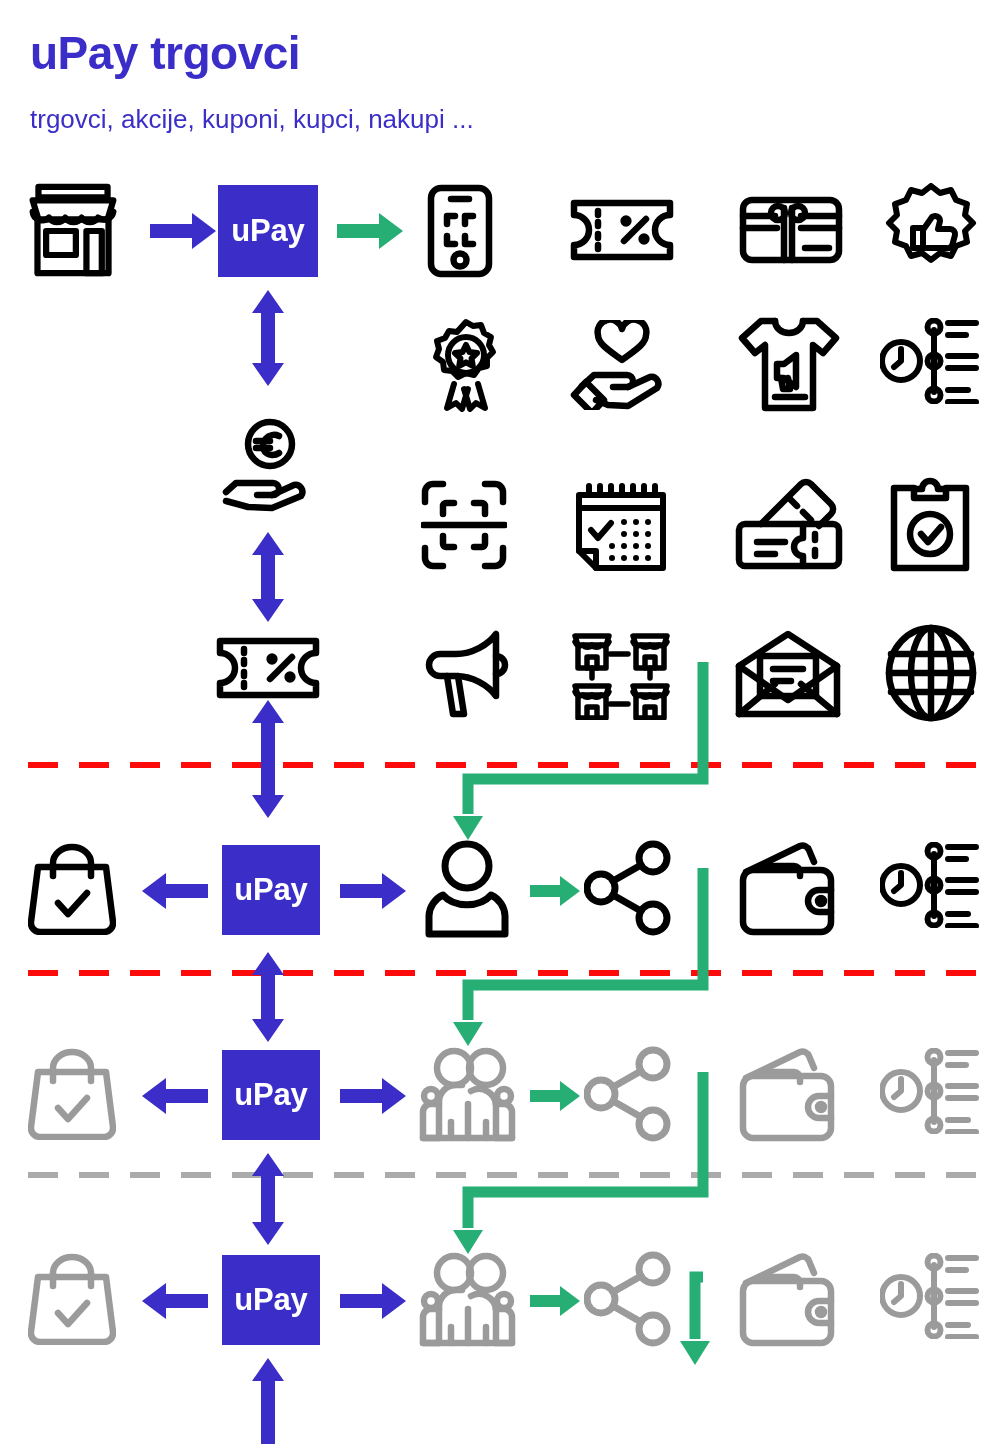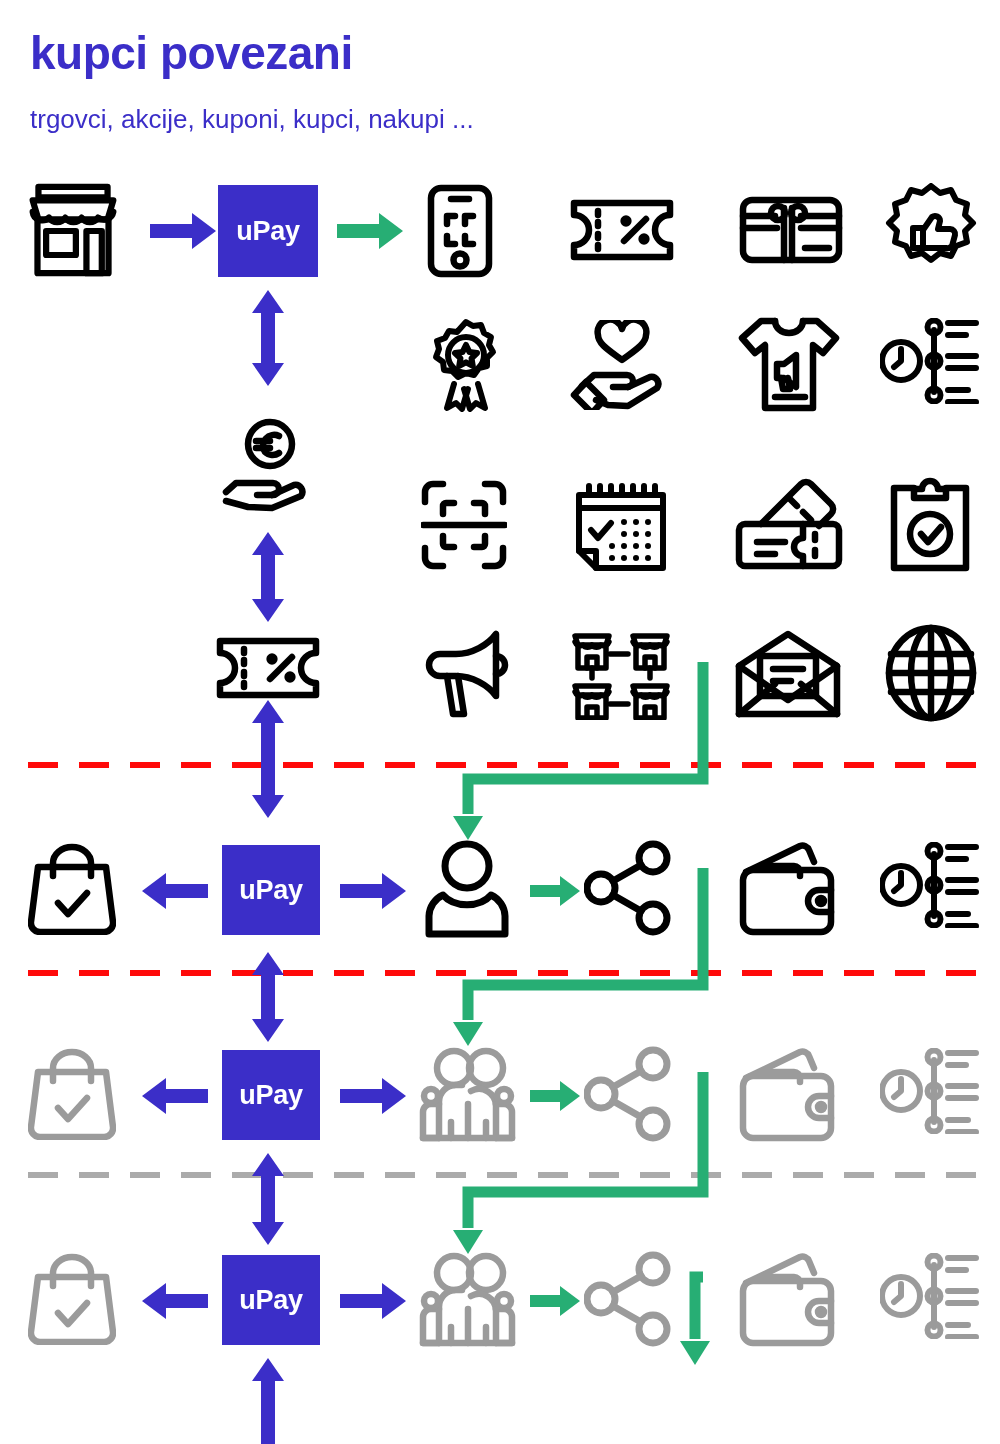--- a/index.html
+++ b/index.html
@@ -37,21 +37,21 @@
   .ico { position: absolute; }
   .ico svg { display: block; width: 100%; height: 100%; }
 
   .upay {
     position: absolute;
     background: #3B2EC8;
     display: flex;
     align-items: center;
     justify-content: center;
     color: #ffffff;
-    font-size: 27px;
+    font-size: 31px;
     font-weight: 700;
     letter-spacing: -0.2px;
   }
 
   .arr { position: absolute; }
   .arr svg { display: block; width: 100%; height: 100%; }
 
   .sep { position: absolute; height: 6px; left: 28px; right: 24px; }
   .sep.red {
     background: repeating-linear-gradient(to right,
@@ -63,21 +63,21 @@
   }
 
   .route { position: absolute; }
   .route svg { display: block; width: 100%; height: 100%; overflow: visible; }
 </style>
 </head>
 <body>
 
 <div id="stage">
 
-  <div class="ttl">kupci povezani</div>
+  <div class="ttl">uPay trgovci</div>
   <div class="sub">trgovci, akcije, kuponi, kupci, nakupi ...</div>
 
   <div class="sep red" style="top:762px"></div>
   <div class="sep red" style="top:970px"></div>
   <div class="sep gray" style="top:1172px"></div>
 
   <div class="ico" style="left:22px;top:183px;width:102px;height:96px">
     <svg viewBox="0 0 100 100" fill="none" stroke="#000" stroke-width="6.5" stroke-linejoin="round" stroke-linecap="round">
       <rect x="14" y="4" width="72" height="11"></rect>
       <path d="M8 18 H92 L86 38 H14 Z"></path>

